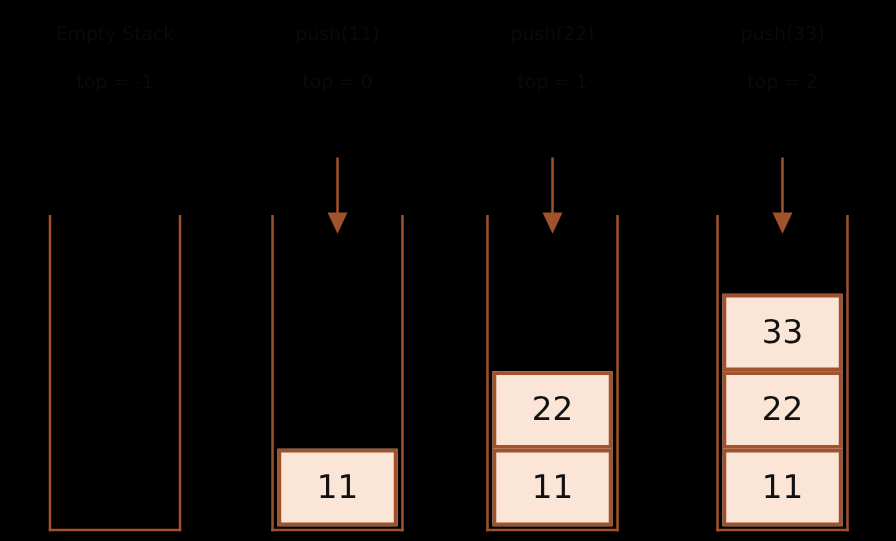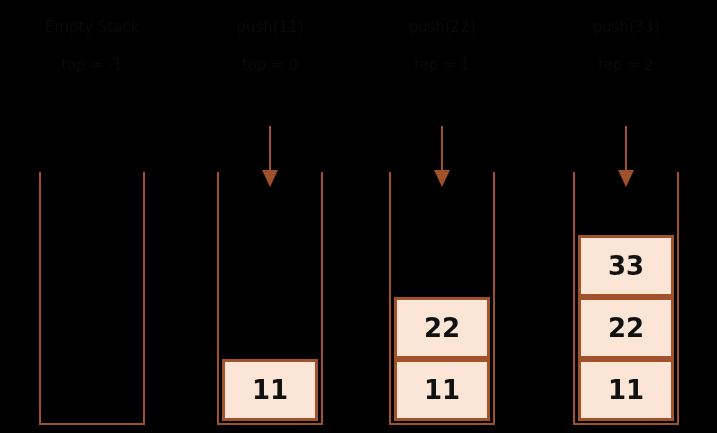--- a/index.html
+++ b/index.html
@@ -100,21 +100,20 @@
     height: 62px;
     box-sizing: border-box;
     background: #FBE5D6;
     border: 3px solid #A0522D;
     color: #111111;
     font-size: 26px;
     display: flex;
     align-items: center;
     justify-content: center;
     font-family: "DejaVu Sans", sans-serif;
-    font-weight: bold;
   }
 </style>
 </head>
 <body>
 
 <div class="canvas">
 
   <div class="stack-col" style="left:12px;">
     <div class="caption caption-row1" style="left:0;width:160px;">Empty Stack</div>
     <div class="caption caption-row2" style="left:0;width:160px;">top = -1</div>

